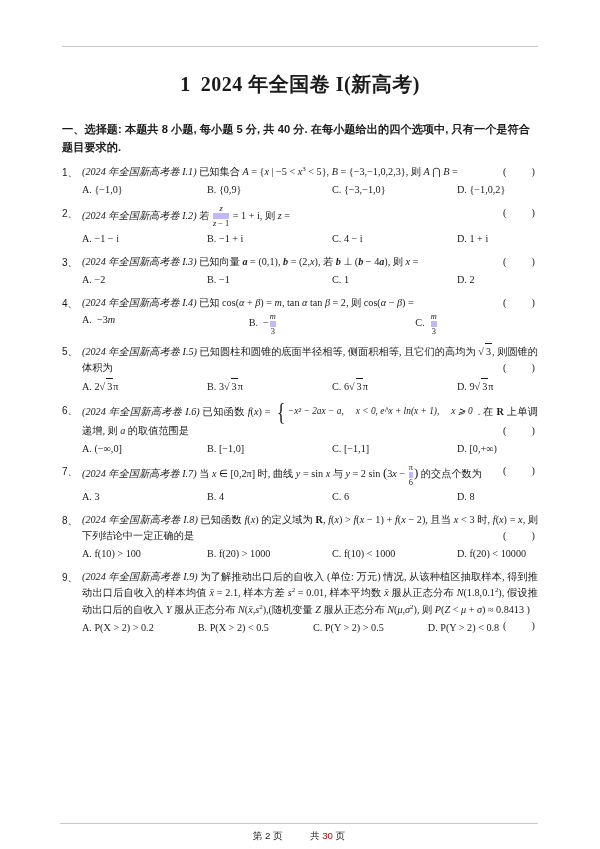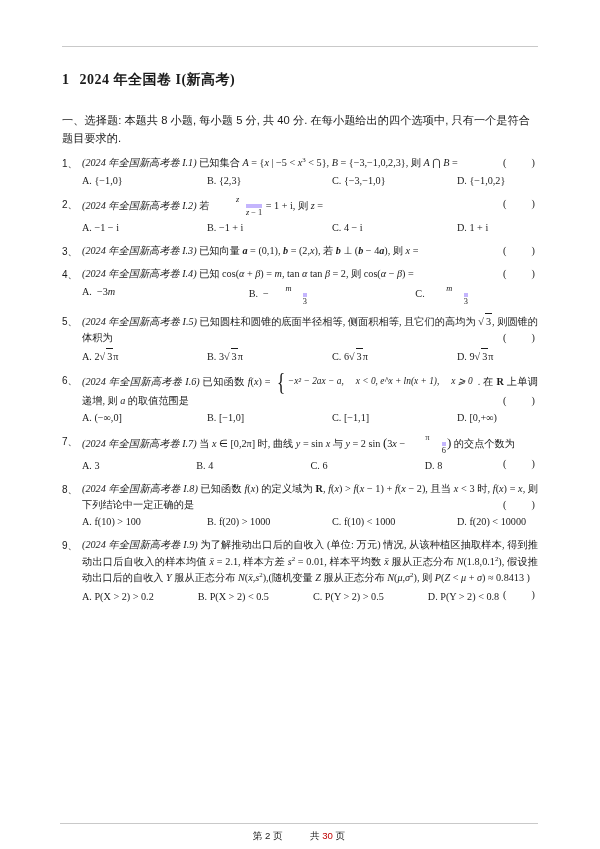--- a/index.html
+++ b/index.html
@@ -18,30 +18,30 @@
     width: 600px;
     height: 849px;
     padding: 0 62px;
   }
   .rule-top {
     margin: 46px 0 0 0;
     height: 1px;
     background: #c9c9c9;
   }
   .doc-title {
-    text-align: left;
-    font-size: 14px;
+    text-align: center;
+    font-size: 20px;
     font-weight: bold;
     margin: 24px 0 22px 0;
     letter-spacing: 0.5px;
     font-family: Liberation Serif, serif;
   }
   .doc-title .num { margin-right: 10px; }
   .section-head {
-    font-weight: normal;
+    font-weight: bold;
     font-size: 11.2px;
     line-height: 1.62;
     margin: 10px 8px 8px 0;
     text-align: justify;
     font-family: "Liberation Sans", sans-serif;
   }
   .q {
     display: flex;
     font-size: 10.2px;
     line-height: 1.55;
@@ -77,21 +77,21 @@
   .frac {
     display: inline-block;
     vertical-align: middle;
     text-align: center;
     font-size: 8.4px;
     line-height: 1.08;
     margin: 0 1px;
     position: relative;
     top: -0.5px;
   }
-  .frac .den { border-top: 4px solid #c4b5fd; display: block; padding-top: 0px; margin-left: 33px; }
+  .frac .den { border-top: 6px solid #c4b5fd; display: block; padding-top: 0px; }
   .frac .num2 { display: block; }
   .sqrt {
     display: inline-block;
     border-top: 1px solid #1a1a1a;
     padding: 0 1px 0 1px;
     margin-left: 1px;
   }
   .radic { display: inline-block; }
   sup { font-size: 0.68em; vertical-align: super; line-height: 0; }
   .cases {
@@ -156,21 +156,21 @@
   <div class="q">
     <div class="q-num">1、</div>
     <div class="q-body">
       <div class="q-stem">
         <span class="paren">(&nbsp;&nbsp;&nbsp;&nbsp;)</span>
         <span class="src">(2024 年全国新高考卷 I.1)</span>
         已知集合 <span class="mi">A</span> = {<span class="mi">x</span> | −5 &lt; <span class="mi">x</span><sup>3</sup> &lt; 5}, <span class="mi">B</span> = {−3,−1,0,2,3}, 则 <span class="mi">A</span> ⋂ <span class="mi">B</span> =
       </div>
       <div class="opts">
         <div class="opt">A. {−1,0}</div>
-        <div class="opt">B. {2,3}</div>
+        <div class="opt">B. {0,9}</div>
         <div class="opt">C. {−3,−1,0}</div>
         <div class="opt">D. {−1,0,2}</div>
       </div>
     </div>
   </div>
 
   <div class="q">
     <div class="q-num">2、</div>
     <div class="q-body">
       <div class="q-stem">
@@ -187,20 +187,26 @@
     </div>
   </div>
 
   <div class="q">
     <div class="q-num">3、</div>
     <div class="q-body">
       <div class="q-stem">
         <span class="paren">(&nbsp;&nbsp;&nbsp;&nbsp;)</span>
         <span class="src">(2024 年全国新高考卷 I.3)</span>
         已知向量 <b class="mi">a</b> = (0,1), <b class="mi">b</b> = (2,<span class="mi">x</span>), 若 <b class="mi">b</b> ⊥ (<b class="mi">b</b> − 4<b class="mi">a</b>), 则 <span class="mi">x</span> =
+      </div>
+      <div class="opts">
+        <div class="opt">A. −2</div>
+        <div class="opt">B. −1</div>
+        <div class="opt">C. 1</div>
+        <div class="opt">D. 2</div>
       </div>
     </div>
   </div>
 
   <div class="q">
     <div class="q-num">4、</div>
     <div class="q-body">
       <div class="q-stem">
         <span class="paren">(&nbsp;&nbsp;&nbsp;&nbsp;)</span>
         <span class="src">(2024 年全国新高考卷 I.4)</span>

